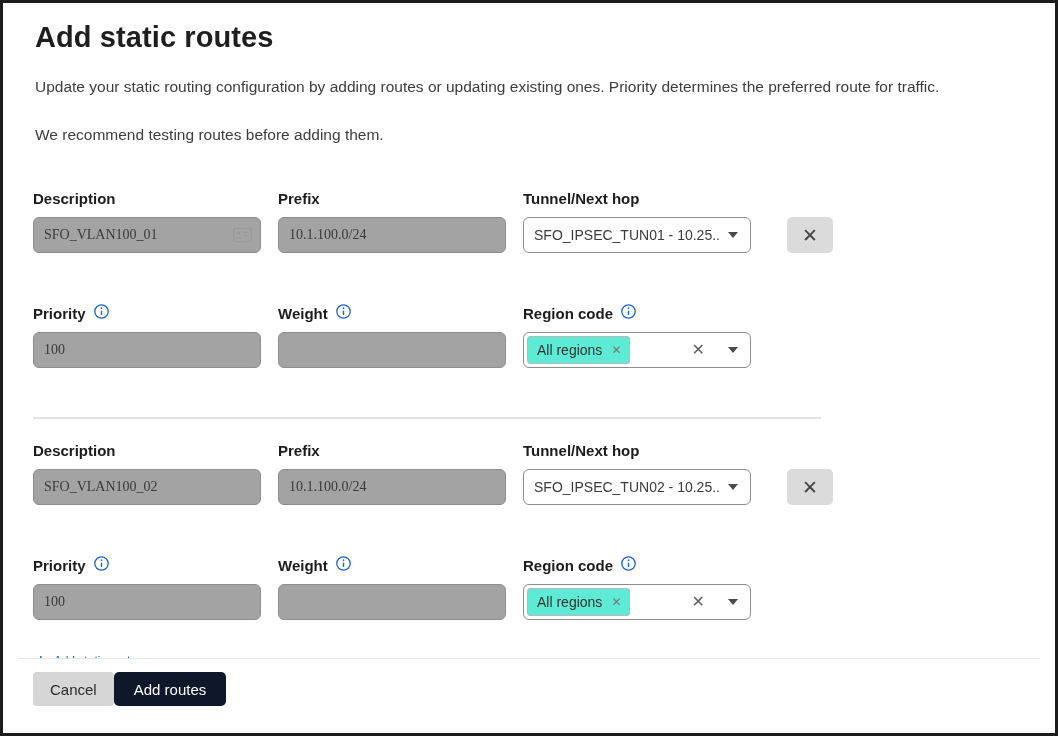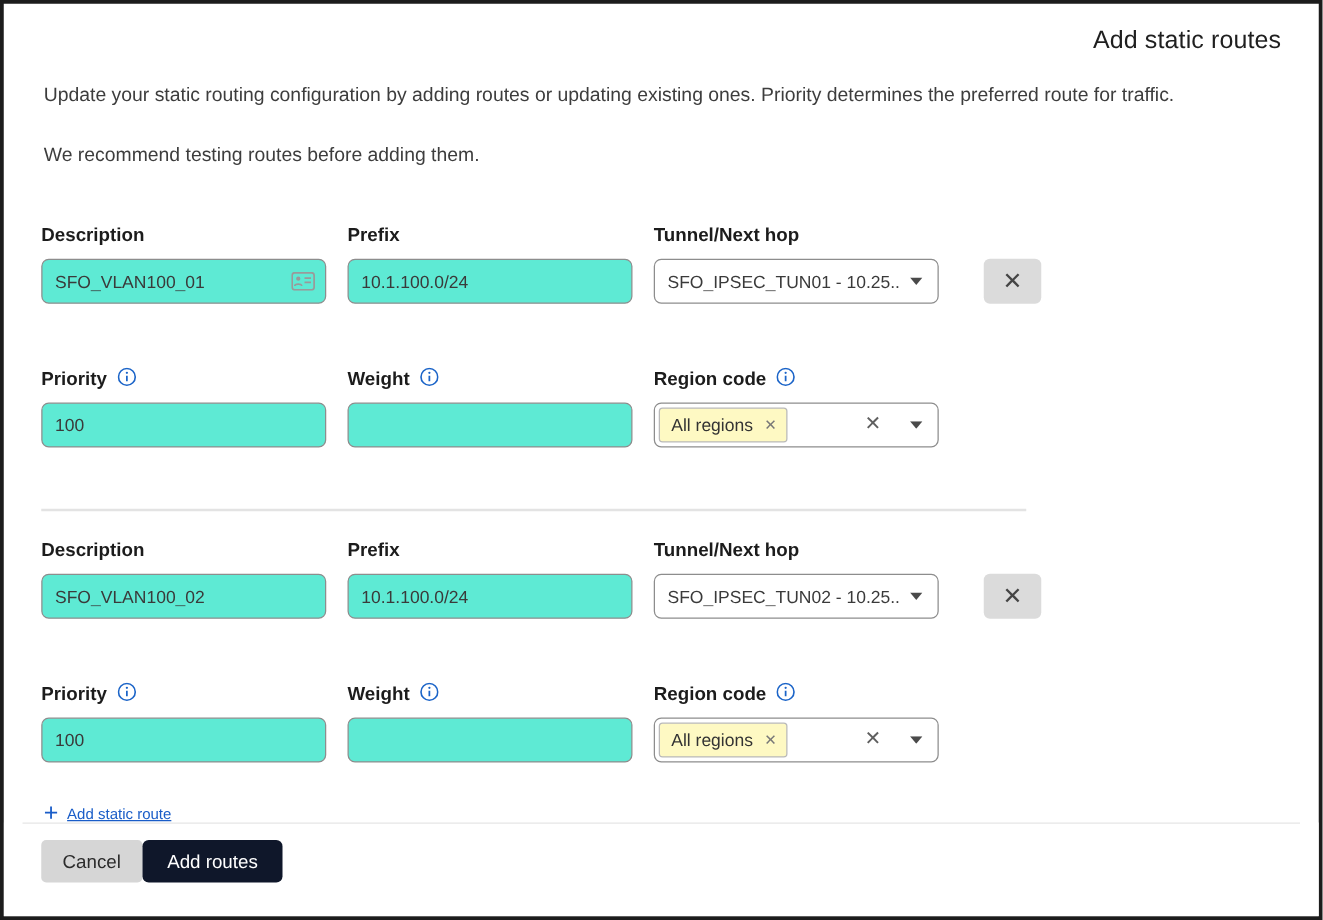--- a/index.html
+++ b/index.html
@@ -7,57 +7,57 @@
   body {
     width:1058px; height:736px;
     border:3px solid #1c1c1c;
     background:#ffffff;
     font-family:"Liberation Sans", sans-serif;
     position:relative;
     overflow:hidden;
   }
   .content { padding:14px 30px 0 30px; }
   .title {
-    font-size:20px; font-weight:400; color:#1f1f1f;
-    margin:4px 0 0 2px; letter-spacing:0.1px;text-align:right;
+    font-size:29px; font-weight:700; color:#1f1f1f;
+    margin:4px 0 0 2px; letter-spacing:0.1px;
   }
   .desc { font-size:15.5px; color:#3d3d3d; margin:24px 0 0 2px; line-height:18px; }
   .desc.second { margin-top:30px; }
 
   .route-block { margin-top:44px; }
   .fields-row { display:flex; gap:17px; margin-bottom:50px; }
   .fields-row:last-child { margin-bottom:0; }
   .field { width:228px; }
   .field-label {
     font-size:15px; font-weight:700; color:#1c1c1c;
     margin-bottom:9px; height:20px;
     display:flex; align-items:center; gap:8px;
   }
   .text-input {
     width:100%; height:36px;
     border:1px solid #8d8d8d; border-radius:6px;
     padding:0 10px; font-size:14px; color:#3a3a3a;
-    font-family:Liberation Sans, sans-serif; background:#5eead4; outline:none;
+    font-family:Liberation Serif, serif; background:#a3a3a3; outline:none;
   }
   .input-wrap { position:relative; }
   .autofill-icon {
     position:absolute; right:9px; top:50%; transform:translateY(-50%);
     display:flex; pointer-events:none;
   }
   .select {
     height:36px; border:1px solid #8d8d8d; border-radius:6px;
     background:#fff; display:flex; align-items:center;
     padding:0 12px 0 10px; font-size:14px; color:#3a3a3a;
     cursor:default;
   }
   .select .sel-text { flex:1 1 auto; white-space:nowrap; overflow:hidden; }
   .caret { display:flex; margin-left:8px; }
   .region-select { padding:0 12px 0 3px; }
   .chip {
-    background:#fef9c3; border:1px solid #b9b9b9; border-radius:3px;
+    background:#5eead4; border:1px solid #b9b9b9; border-radius:3px;
     height:28px; display:flex; align-items:center;
     padding:0 8px 0 9px; gap:9px; font-size:14px; color:#333;
   }
   .chip-x { font-size:12px; color:#777; cursor:pointer; line-height:1; }
   .sel-controls { margin-left:auto; display:flex; align-items:center; gap:15px; }
   .clear-x { font-size:16px; color:#5f5f5f; cursor:pointer; line-height:1; }
 
   .remove-btn {
     width:46px; height:36px; margin-left:19px; align-self:flex-end;
     background:#dbdbdb; border:none; border-radius:5px;

